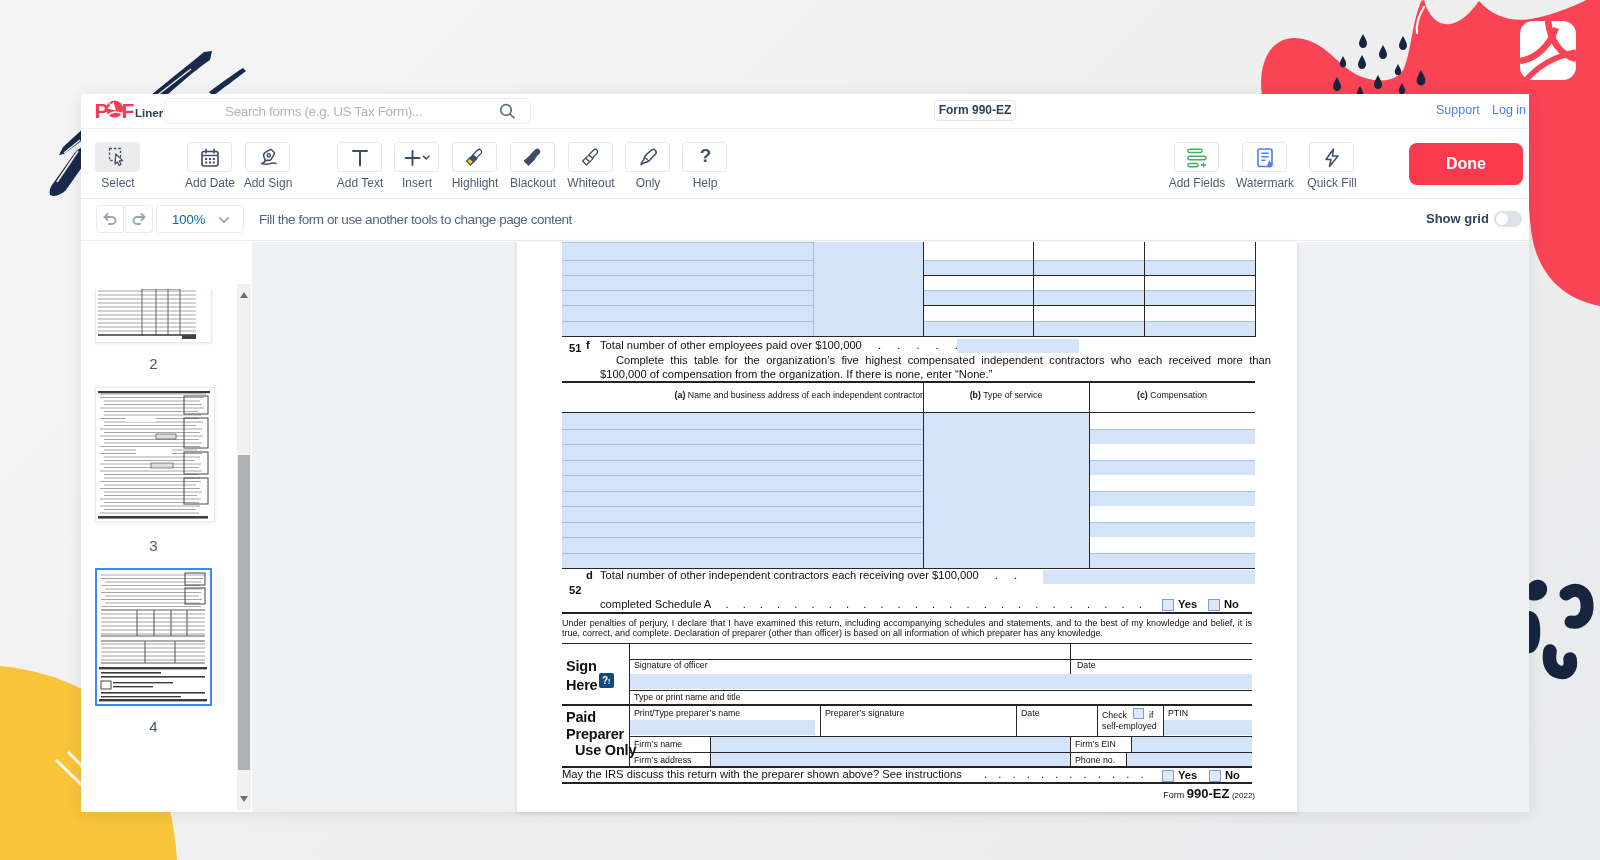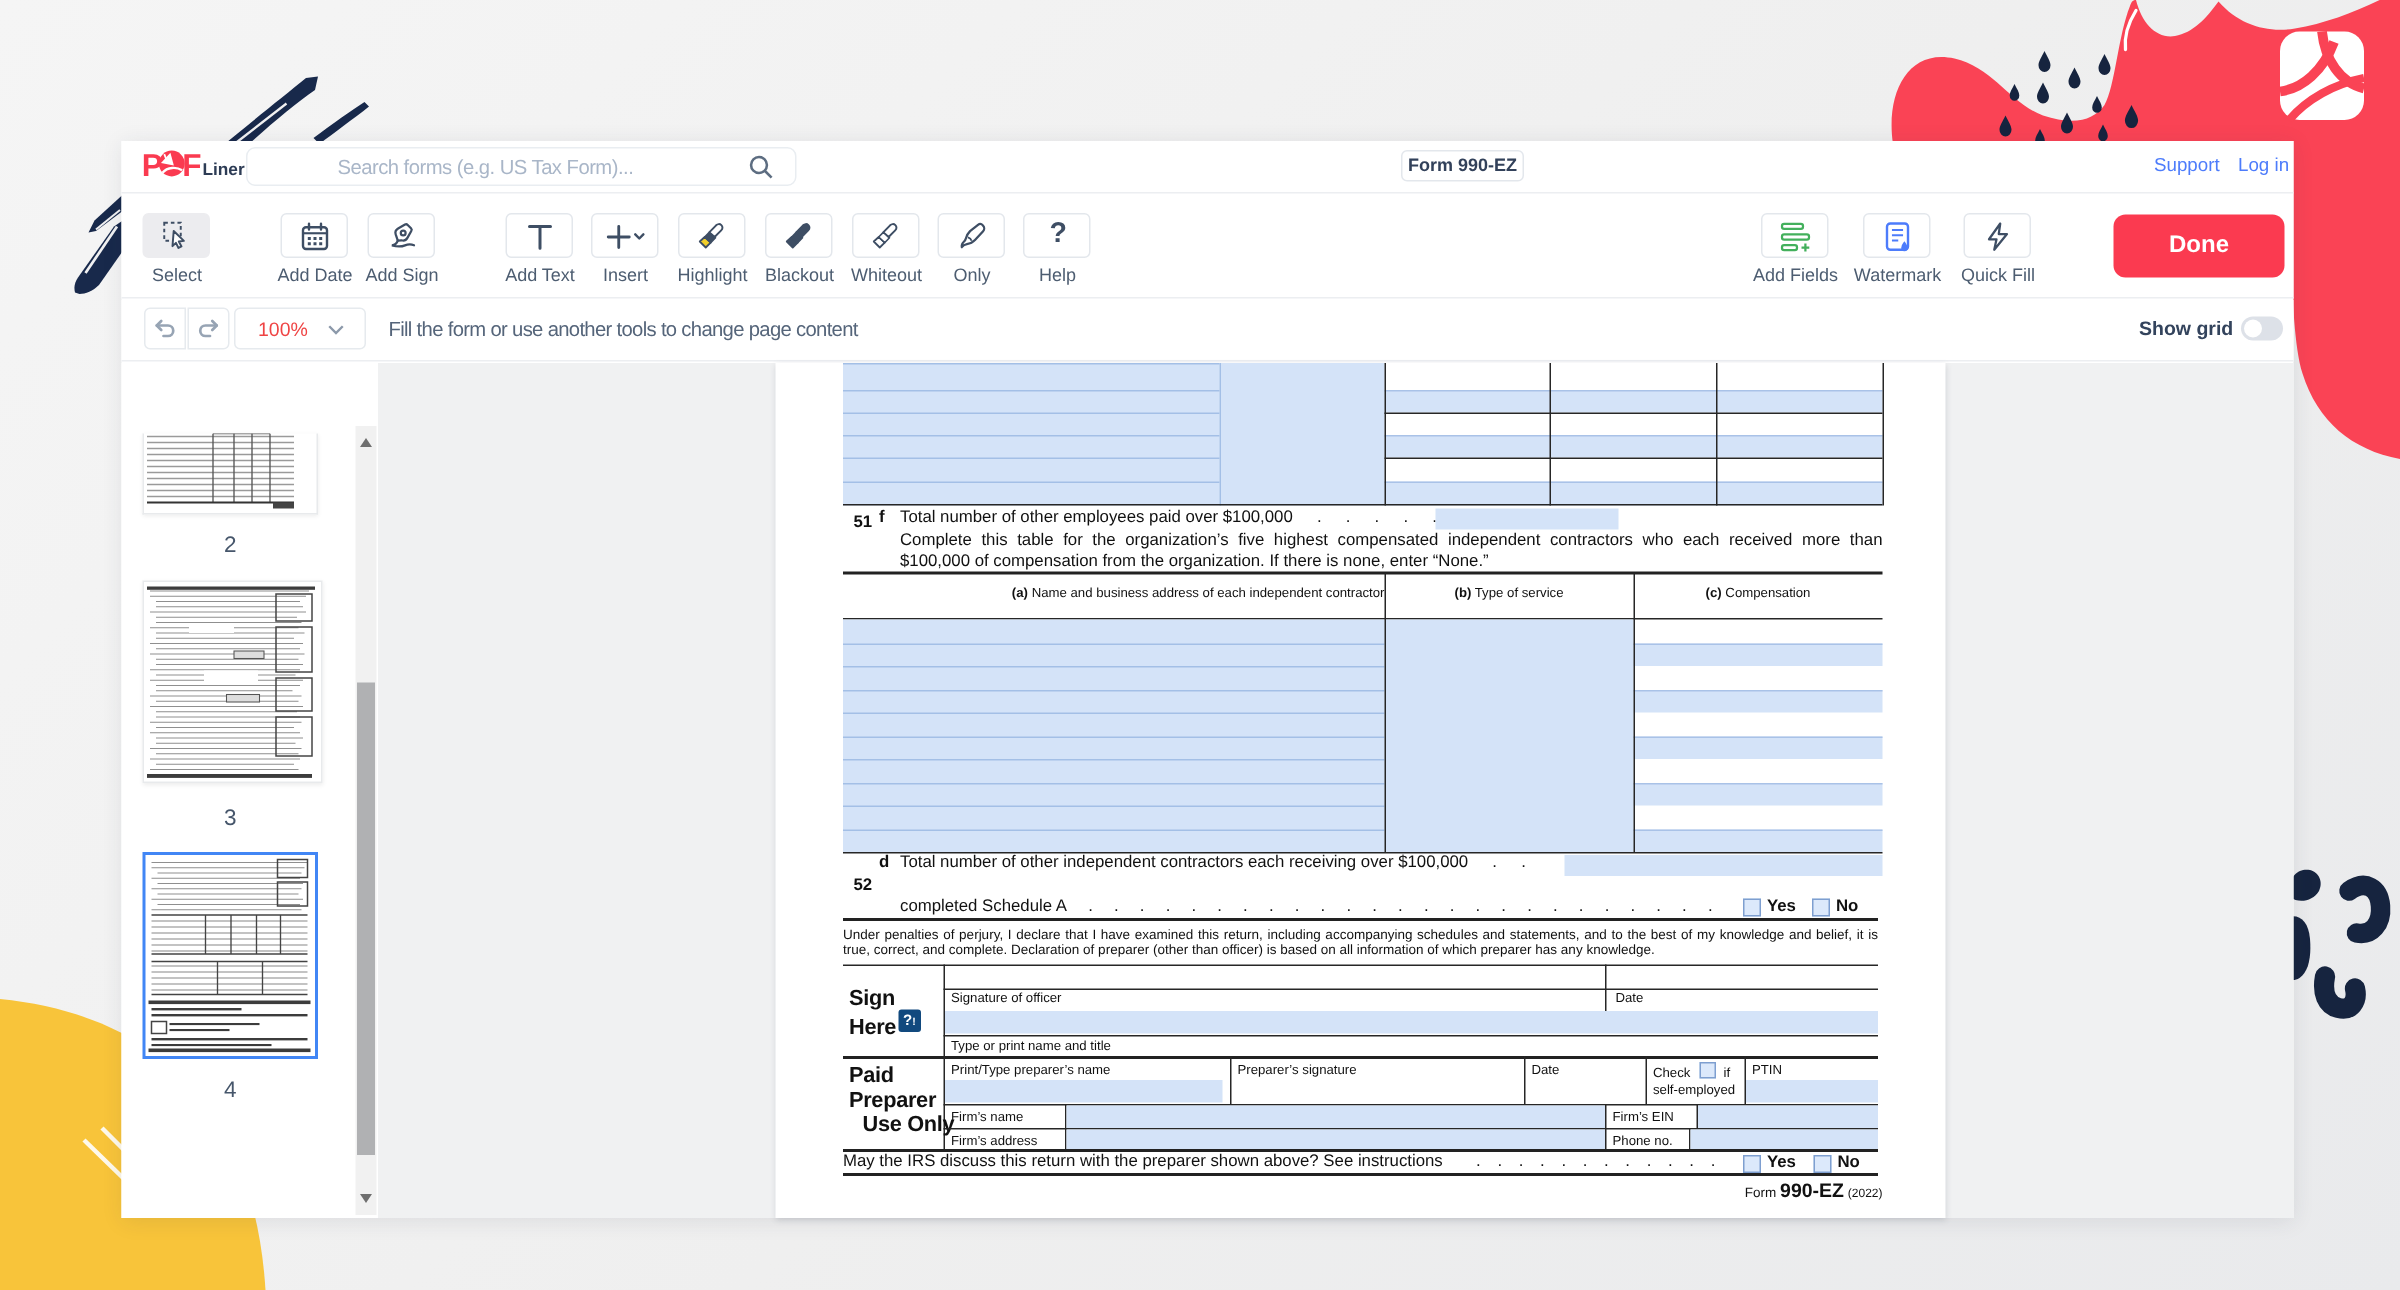--- a/index.html
+++ b/index.html
@@ -17,21 +17,21 @@
 
 #toolbar { position:absolute; left:0; top:34px; width:1448px; height:71px; border-top:1px solid #eceef1; border-bottom:1px solid #eceef1; background:#fff; }
 .tbtn { position:absolute; top:13px; width:45px; height:30px; border:1px solid #e3e7ec; border-radius:4px; background:#fff; }
 .tbtn.active { background:#ececef; border-color:#ececef; }
 .tlabel { position:absolute; top:47px; font-size:12px; color:#4d5d71; text-align:center; white-space:nowrap; }
 #done { position:absolute; left:1328px; top:14px; width:114px; height:42px; background:#fb3a50; border-radius:8px; color:#fff; font-size:16px; font-weight:bold; text-align:center; line-height:42px; }
 
 #subbar { position:absolute; left:0; top:106px; width:1448px; height:41px; background:#fff; border-bottom:1px solid #eceef1; }
 .sbtn { position:absolute; top:5px; width:28px; height:28px; border:1px solid #e6eaee; background:#fff; }
 #zoomsel { position:absolute; left:75px; top:5px; width:88px; height:28px; border:1px solid #e6eaee; border-radius:4px; }
-#zoomsel span { position:absolute; left:15px; top:6px; font-size:13px; color:#ef4444; }
+#zoomsel span { position:absolute; left:15px; top:6px; font-size:13px; color:#0369a1; }
 #fillmsg { position:absolute; left:178px; top:12px; font-size:13.5px; letter-spacing:-0.45px; color:#55657a; }
 #showgrid { position:absolute; left:1345px; top:11px; font-size:13px; font-weight:bold; color:#33435c; }
 #toggle { position:absolute; left:1413px; top:11px; width:28px; height:16px; background:#dde1e8; border-radius:8px; }
 #toggle::before { content:""; position:absolute; left:2px; top:2px; width:12px; height:12px; background:#fff; border-radius:50%; }
 
 #sidebar { position:absolute; left:0; top:148px; width:171px; height:570px; background:#fff; }
 #sidehead { position:absolute; left:0; top:0; width:171px; height:44px; border-bottom:1px solid #eceef1; background:#fff; }
 #sidehead .divider { position:absolute; left:36px; top:0; width:1px; height:44px; background:#eceef1; }
 #pstext { position:absolute; left:81px; top:15px; font-size:12.5px; font-weight:bold; color:#2e3e56; }
 .thumb { position:absolute; left:14px; width:117px; background:#fff; border:1px solid #e8eaec; box-shadow:0 1px 3px rgba(0,0,0,.08); }
@@ -44,21 +44,21 @@
 #page { position:absolute; left:265px; top:0px; width:780px; height:570px; background:#fff; box-shadow:0 1px 4px rgba(60,70,90,.18); font-family:"Liberation Sans", sans-serif; color:#111; }
 
 .f { position:absolute; }
 .bluef { position:absolute; background:#d4e3f8; }
 .hl { position:absolute; background:#262626; height:1px; }
 .vl { position:absolute; background:#262626; width:1px; }
 .cb { position:absolute; width:12px; height:12px; background:#dce9fb; border:1px solid #7e9fd0; }
 .blsep { position:absolute; height:1px; background:#a3bfe6; }
 .blsepv { position:absolute; width:1px; background:#a3bfe6; }
 .t11 { font-size:11.2px; line-height:13px; white-space:nowrap; }
-.t11.just { white-space:normal; text-align:justify; text-align-last:justify; }
+.t11.just { white-space:normal; text-align:justify; text-align-last:justify;margin-left:16px; }
 .t9 { font-size:8.8px; line-height:10px; white-space:nowrap; }
 .tb13 { font-size:14.5px; font-weight:bold; line-height:16px; letter-spacing:-0.2px; }
 .dots { letter-spacing:0; word-spacing:13px; }
 </style>
 </head>
 <body>
 
 <svg id="deco" width="1600" height="860" style="position:absolute;left:0;top:0">
 
   <path d="M145,100 C163,85 188,65 204,52 L212,51 L210,60 C195,70 170,92 154,107 L147,104 Z" fill="#18294b"></path>

